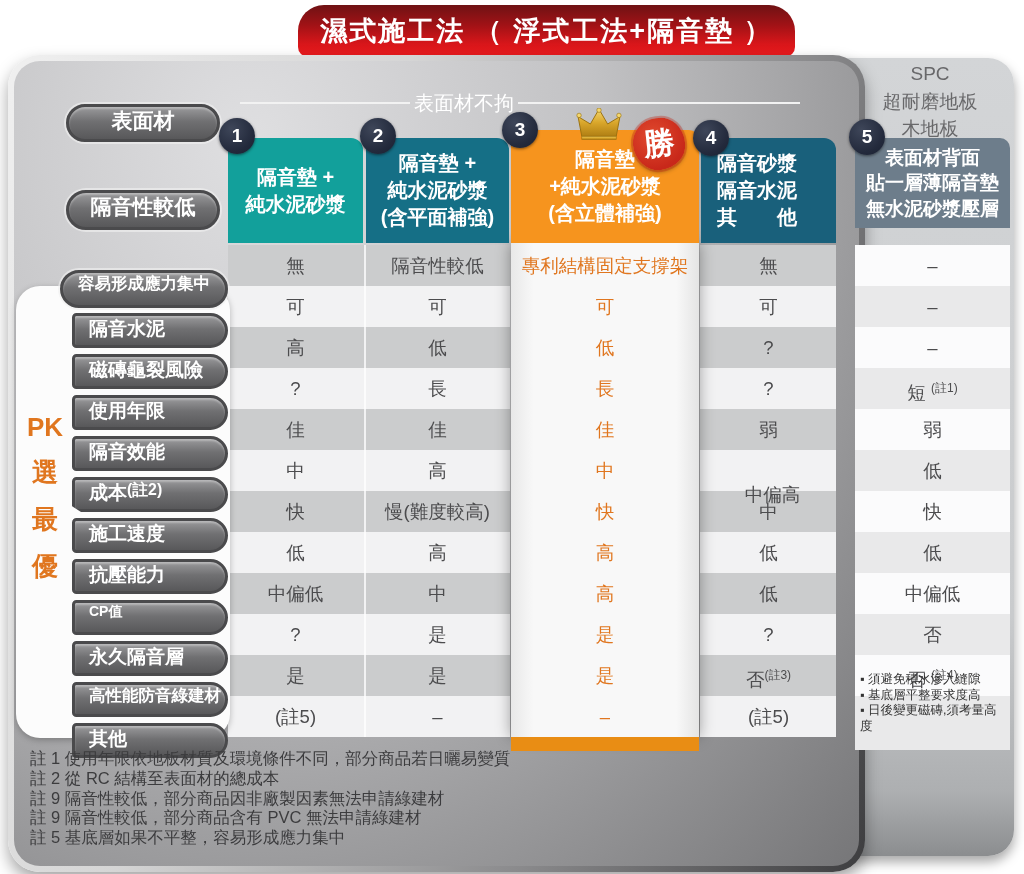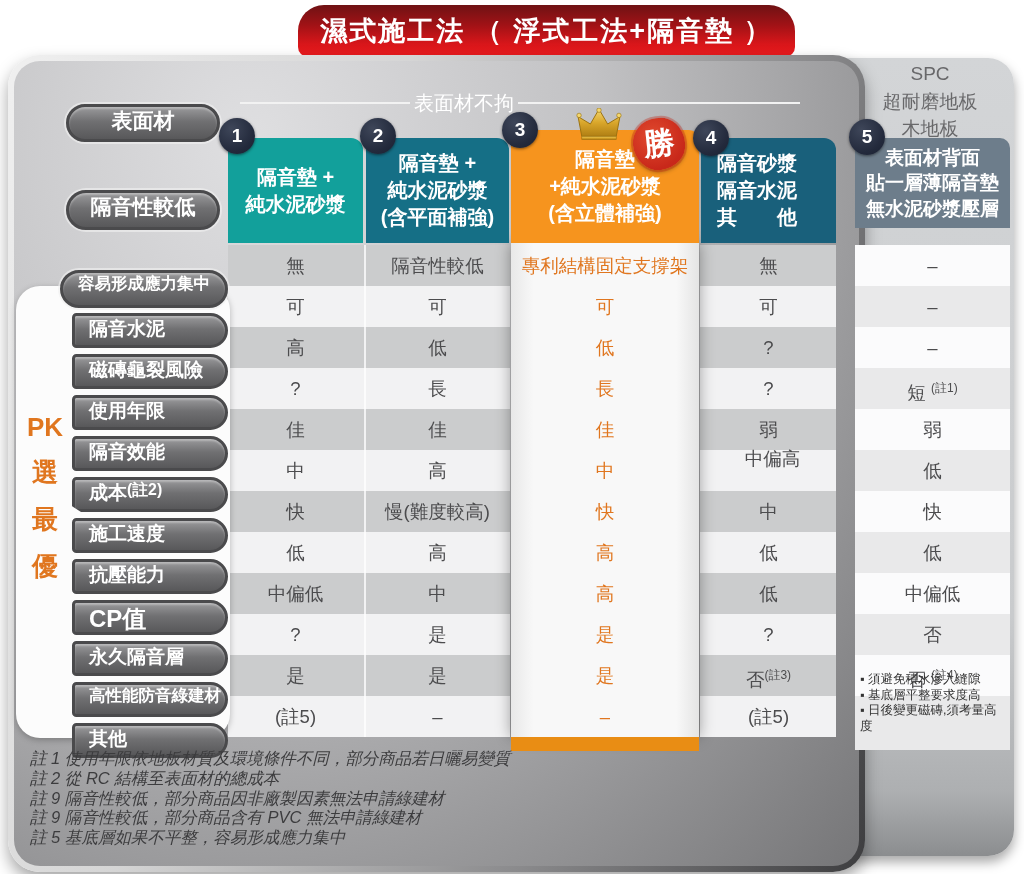--- a/index.html
+++ b/index.html
@@ -75,21 +75,21 @@
   .cell sup{font-size:12px;}
   .bullets{z-index:6;font-size:12.5px;color:#333;line-height:15.5px;text-align:left;}
 
   .bracket{left:16px;top:286px;width:214px;height:452px;background:#fcfcfc;border-radius:24px;z-index:5;
        box-shadow:0 2px 6px rgba(0,0,0,.25);}
   .notch{left:64px;top:501px;width:0;height:0;z-index:7;
        border-left:17px solid #fcfcfc;border-top:11px solid transparent;border-bottom:11px solid transparent;}
   .pk{left:20px;top:412px;width:50px;height:172px;z-index:6;display:flex;flex-direction:column;
        justify-content:space-between;align-items:center;font-weight:bold;font-size:26px;}
 
-  .notes{left:30px;top:749px;width:610px;z-index:6;color:#3c3c3e;font-size:16.5px;line-height:19.8px;font-style:italic;}
+  .notes{left:30px;top:749px;width:610px;z-index:6;color:#3c3c3e;font-size:16.5px;line-height:19.8px;}
 </style>
 </head>
 <body>
 
 <div class="stage">
 
   <div class="abs tab tab-wet">
     <span>濕式施工法 （ 浮式工法+隔音墊 ）</span>
   </div>
 
@@ -207,21 +207,21 @@
       <div class="abs cell" style="left: 511px; top: 409px; width: 188px; height: 41px; color: rgb(224, 118, 31); z-index: 6;">佳</div>
       <div class="abs cell" style="left: 701px; top: 409px; width: 135px; height: 41px;">弱</div>
       <div class="abs cell" style="left: 855px; top: 409px; width: 155px; height: 41px;">弱</div>
       <div class="abs stripe" style="left: 228px; top: 450px; width: 282px; height: 41px; background: rgb(242, 242, 243);"></div>
       <div class="abs stripe" style="left: 700px; top: 450px; width: 136px; height: 41px; background: rgb(242, 242, 243);"></div>
       <div class="abs stripe" style="left: 855px; top: 450px; width: 155px; height: 41px; background: rgb(233, 233, 234);"></div>
       <div class="abs pill rowpill" style="left: 72px; top: 453px; width: 156px; height: 35px; font-size: 19px;">成本 <sup>(註2)</sup></div>
       <div class="abs cell" style="left: 228px; top: 450px; width: 135px; height: 41px;">中</div>
       <div class="abs cell" style="left: 366px; top: 450px; width: 143px; height: 41px;">高</div>
       <div class="abs cell" style="left: 511px; top: 450px; width: 188px; height: 41px; color: rgb(224, 118, 31); z-index: 6;">中</div>
-      <div class="abs cell" style="left: 701px; top: 438px; width: 143px; height: 41px;">中偏高</div>
+      <div class="abs cell" style="left: 701px; top: 474px; width: 143px; height: 41px;">中偏高</div>
       <div class="abs cell" style="left: 855px; top: 450px; width: 155px; height: 41px;">低</div>
       <div class="abs stripe" style="left: 228px; top: 491px; width: 282px; height: 41px; background: rgb(203, 204, 205);"></div>
       <div class="abs stripe" style="left: 700px; top: 491px; width: 136px; height: 41px; background: rgb(203, 204, 205);"></div>
       <div class="abs stripe" style="left: 855px; top: 491px; width: 155px; height: 41px; background: rgb(251, 251, 252);"></div>
       <div class="abs pill rowpill" style="left: 72px; top: 494px; width: 156px; height: 35px; font-size: 19px;">施工速度</div>
       <div class="abs cell" style="left: 228px; top: 491px; width: 135px; height: 41px;">快</div>
       <div class="abs cell" style="left: 366px; top: 491px; width: 143px; height: 41px;">慢(難度較高)</div>
       <div class="abs cell" style="left: 511px; top: 491px; width: 188px; height: 41px; color: rgb(224, 118, 31); z-index: 6;">快</div>
       <div class="abs cell" style="left: 701px; top: 491px; width: 135px; height: 41px;">中</div>
       <div class="abs cell" style="left: 855px; top: 491px; width: 155px; height: 41px;">快</div>
@@ -230,21 +230,21 @@
       <div class="abs stripe" style="left: 855px; top: 532px; width: 155px; height: 41px; background: rgb(233, 233, 234);"></div>
       <div class="abs pill rowpill" style="left: 72px; top: 535px; width: 156px; height: 35px; font-size: 19px;">抗壓能力</div>
       <div class="abs cell" style="left: 228px; top: 532px; width: 135px; height: 41px;">低</div>
       <div class="abs cell" style="left: 366px; top: 532px; width: 143px; height: 41px;">高</div>
       <div class="abs cell" style="left: 511px; top: 532px; width: 188px; height: 41px; color: rgb(224, 118, 31); z-index: 6;">高</div>
       <div class="abs cell" style="left: 701px; top: 532px; width: 135px; height: 41px;">低</div>
       <div class="abs cell" style="left: 855px; top: 532px; width: 155px; height: 41px;">低</div>
       <div class="abs stripe" style="left: 228px; top: 573px; width: 282px; height: 41px; background: rgb(203, 204, 205);"></div>
       <div class="abs stripe" style="left: 700px; top: 573px; width: 136px; height: 41px; background: rgb(203, 204, 205);"></div>
       <div class="abs stripe" style="left: 855px; top: 573px; width: 155px; height: 41px; background: rgb(251, 251, 252);"></div>
-      <div class="abs pill rowpill" style="left: 72px; top: 576px; width: 156px; height: 35px; font-size: 24px;">CP值</div>
+      <div class="abs pill rowpill" style="left: 72px; top: 576px; width: 156px; height: 35px; font-size: 14px;">CP值</div>
       <div class="abs cell" style="left: 228px; top: 573px; width: 135px; height: 41px;">中偏低</div>
       <div class="abs cell" style="left: 366px; top: 573px; width: 143px; height: 41px;">中</div>
       <div class="abs cell" style="left: 511px; top: 573px; width: 188px; height: 41px; color: rgb(224, 118, 31); z-index: 6;">高</div>
       <div class="abs cell" style="left: 701px; top: 573px; width: 135px; height: 41px;">低</div>
       <div class="abs cell" style="left: 855px; top: 573px; width: 155px; height: 41px;">中偏低</div>
       <div class="abs stripe" style="left: 228px; top: 614px; width: 282px; height: 41px; background: rgb(242, 242, 243);"></div>
       <div class="abs stripe" style="left: 700px; top: 614px; width: 136px; height: 41px; background: rgb(242, 242, 243);"></div>
       <div class="abs stripe" style="left: 855px; top: 614px; width: 155px; height: 41px; background: rgb(233, 233, 234);"></div>
       <div class="abs pill rowpill" style="left: 72px; top: 617px; width: 156px; height: 35px; font-size: 19px;">永久隔音層</div>
       <div class="abs cell" style="left: 228px; top: 614px; width: 135px; height: 41px;">?</div>

